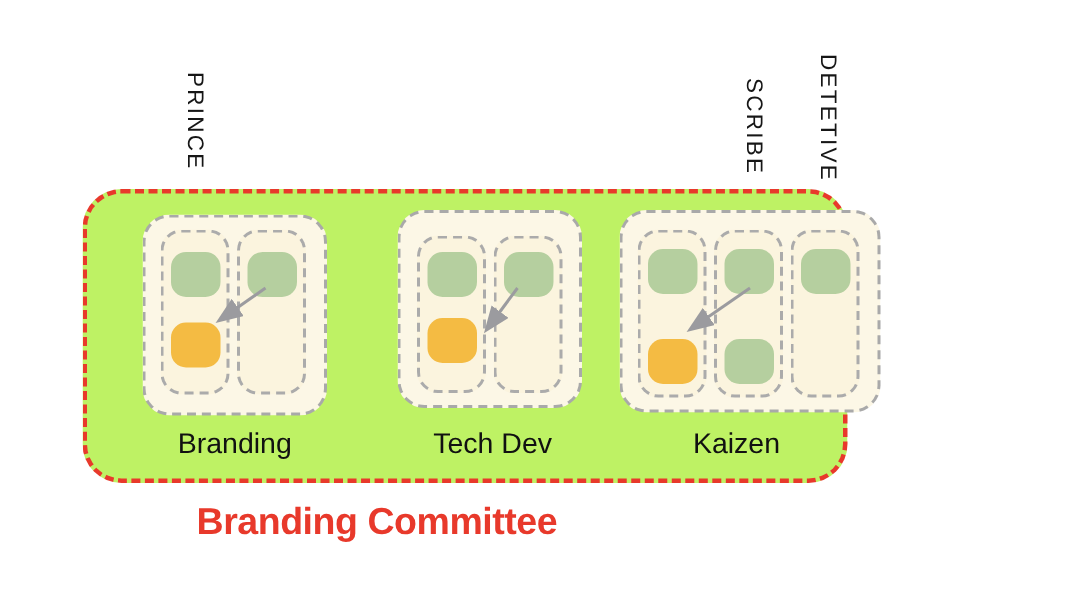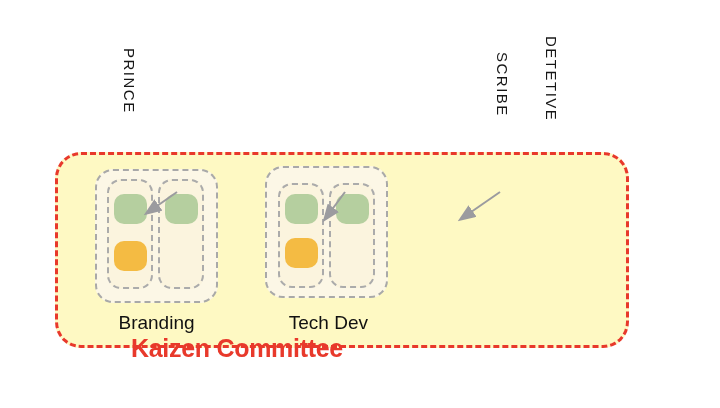--- a/index.html
+++ b/index.html
@@ -25,27 +25,26 @@
   }
   .role-prince   { left: 121px; bottom: 294px; }
   .role-scribe   { left: 494px; bottom: 291px; }
   .role-detetive { left: 543px; bottom: 287px; }
 
   
   .committee-box {
     position: absolute;
     left: 55px;
     top: 126px;
-    width: 574px;
+    width: 510px;
     height: 196px;
     box-sizing: border-box;
     border: 3px dashed #E8392B;
     border-radius: 26px;
-    background: #fef9c3;
-    margin-top: 26px;
+    background: #bef264;
   }
 
   
   .group {
     position: absolute;
     box-sizing: border-box;
     border: 2px dashed #A9A9A9;
     border-radius: 18px;
     background: #FCF7E6;
     display: flex;
@@ -138,29 +137,41 @@
     <section class="group g-techdev">
       <div class="columns-host" style="display:contents"><div class="column">
             <div class="cell" style="background: rgb(181, 207, 159);"></div>
             <div class="cell" style="background: rgb(244, 187, 67);"></div>
           </div><div class="column">
             <div class="cell" style="background: rgb(181, 207, 159);"></div>
           </div></div>
       <div class="group-label">Tech Dev</div>
     </section>
 
+    <section class="group g-kaizen">
+      <div class="columns-host" style="display:contents"><div class="column">
+            <div class="cell" style="background: rgb(181, 207, 159);"></div>
+            <div class="cell" style="background: rgb(244, 187, 67);"></div>
+          </div><div class="column">
+            <div class="cell" style="background: rgb(181, 207, 159);"></div>
+            <div class="cell" style="background: rgb(181, 207, 159);"></div>
+          </div><div class="column">
+            <div class="cell" style="background: rgb(181, 207, 159);"></div>
+          </div></div>
+      <div class="group-label">Kaizen</div>
+    </section>
 
   </div>
 
   <svg class="arrows-overlay" viewBox="0 0 720 408" xmlns="http://www.w3.org/2000/svg">
     <defs>
       <marker id="arrowhead" markerWidth="9" markerHeight="7" refX="7" refY="3.5" orient="auto">
         <path d="M0,0 L9,3.5 L0,7 Z" fill="#9B9B9F"></path>
       </marker>
     </defs>
     <line x1="177" y1="192" x2="147" y2="213" stroke="#9B9B9F" stroke-width="2" marker-end="url(#arrowhead)"></line>
     <line x1="345" y1="192" x2="325" y2="219" stroke="#9B9B9F" stroke-width="2" marker-end="url(#arrowhead)"></line>
     <line x1="500" y1="192" x2="461" y2="219" stroke="#9B9B9F" stroke-width="2" marker-end="url(#arrowhead)"></line>
   </svg>
 
-  <div class="committee-label">Kaizen Committee</div>
+  <div class="committee-label">Branding Committee</div>
 
 </div>
 
 </body></html>

